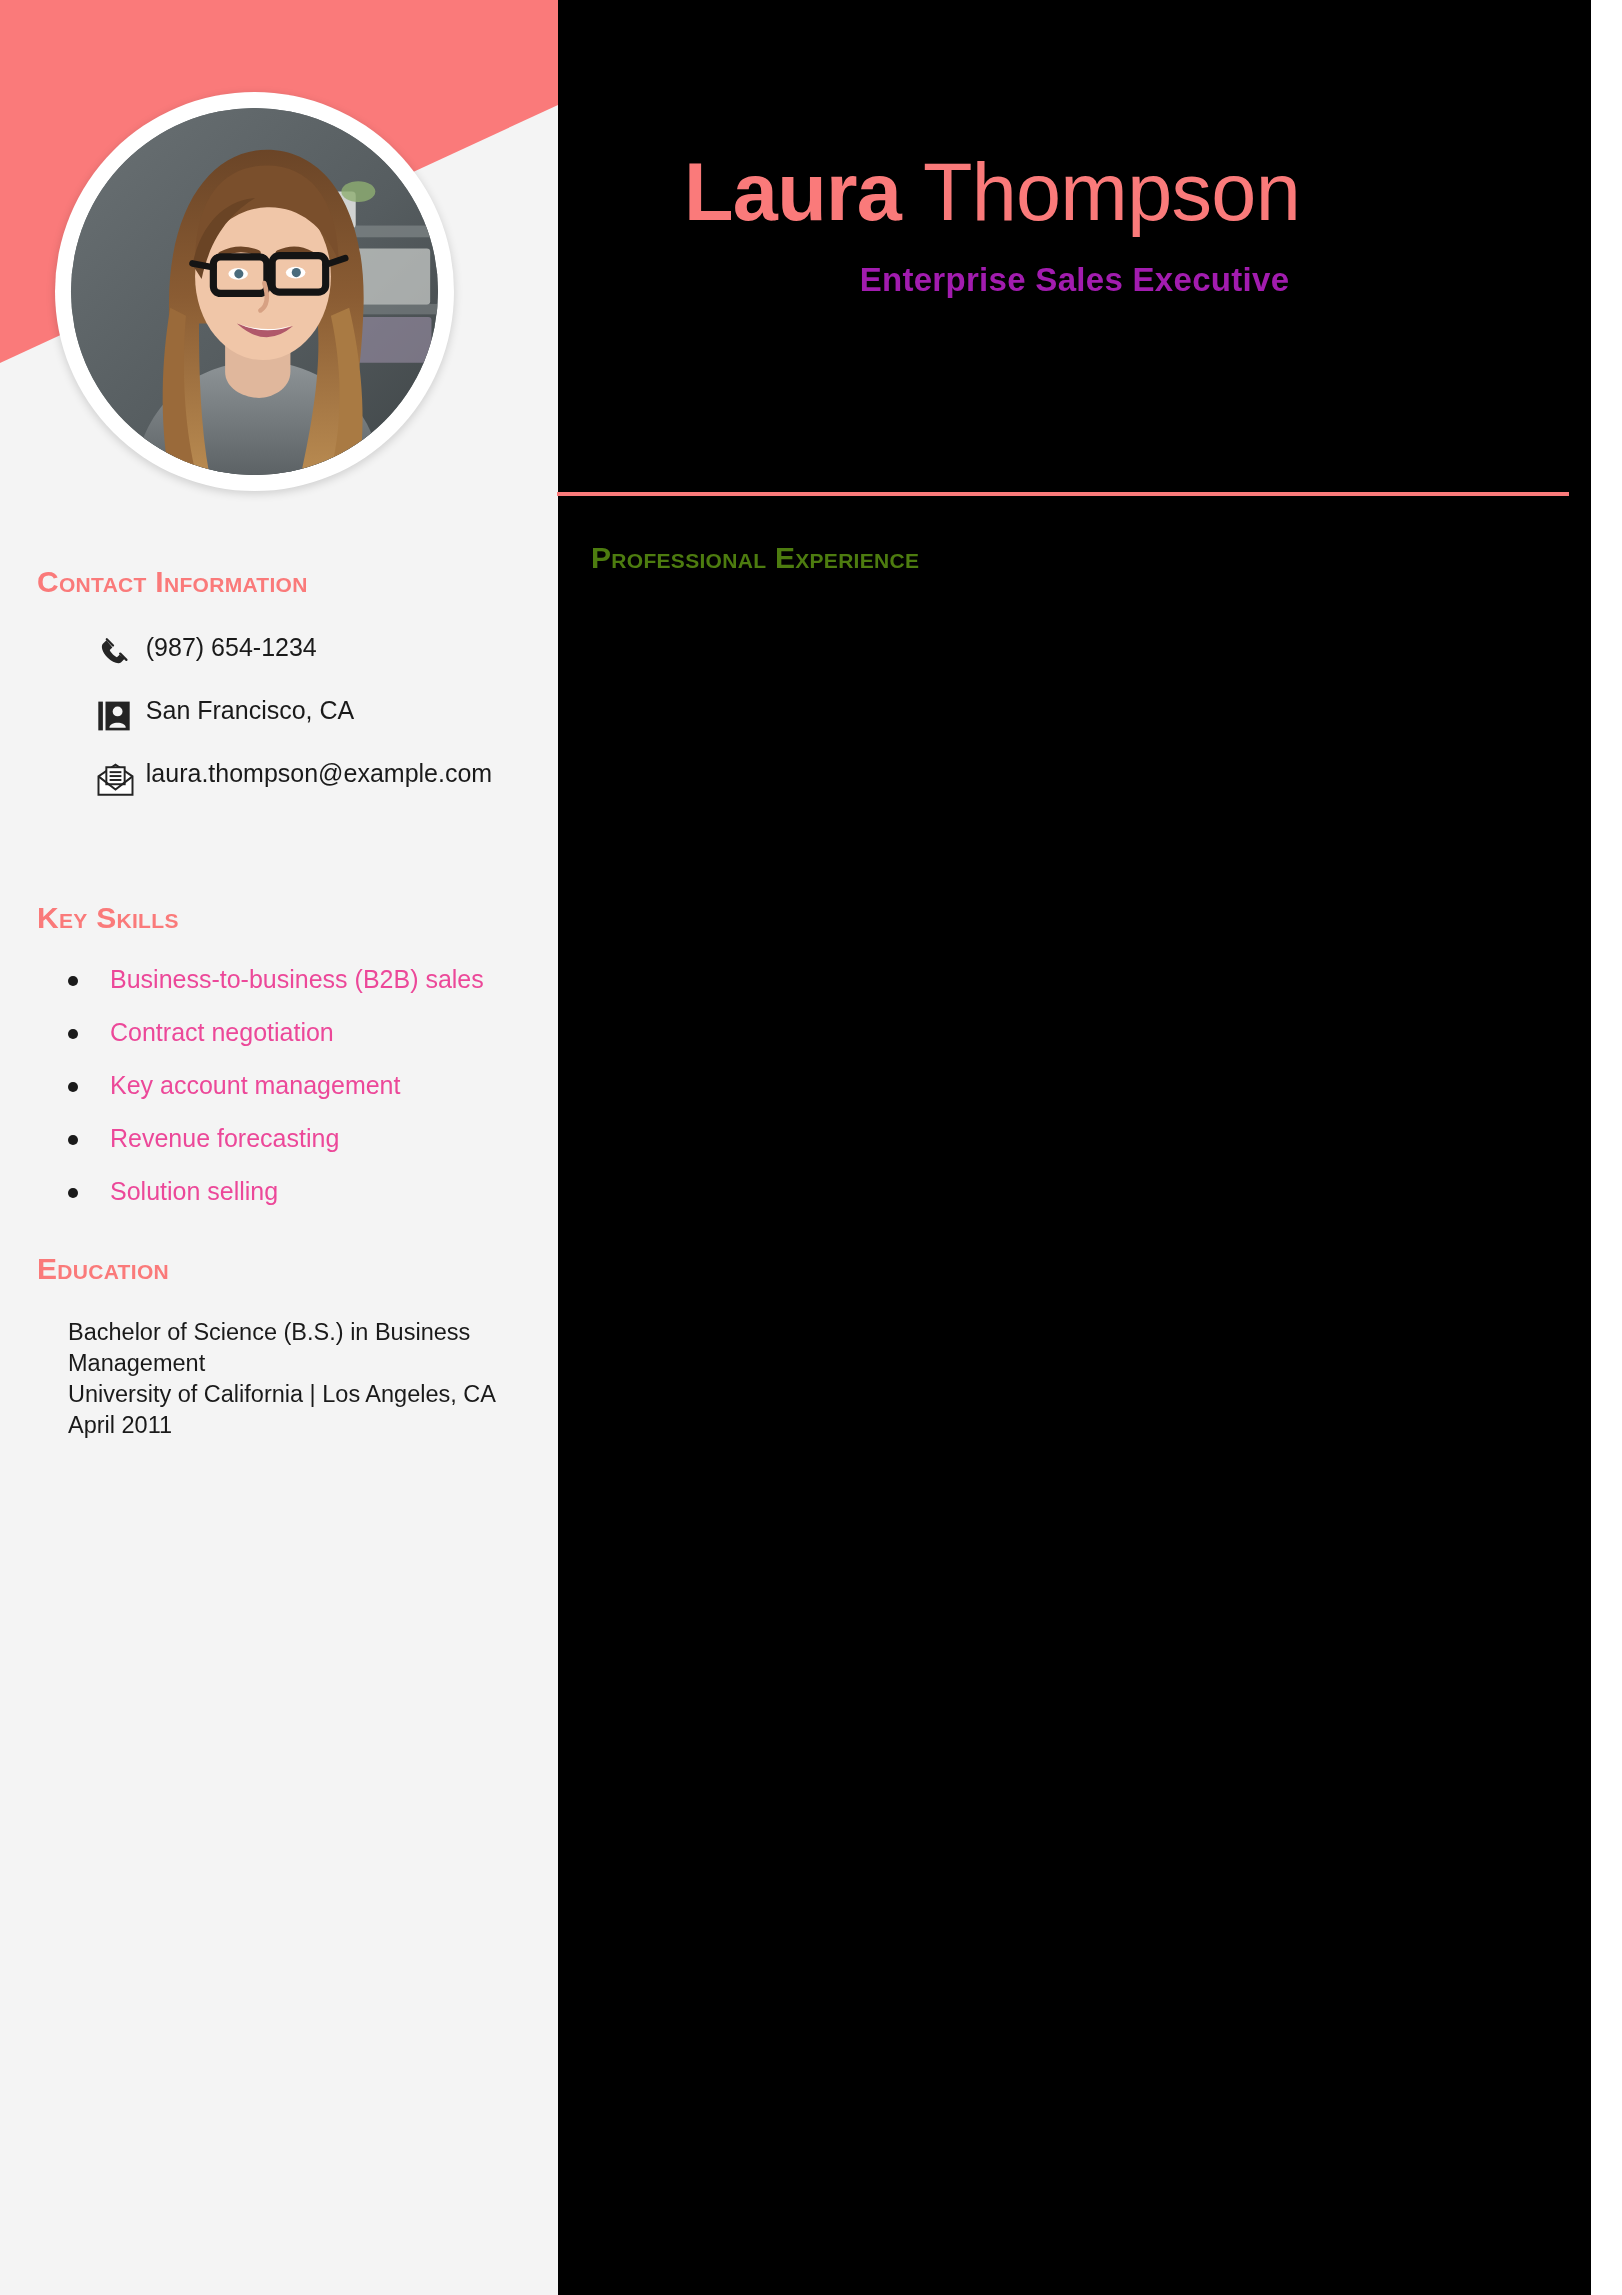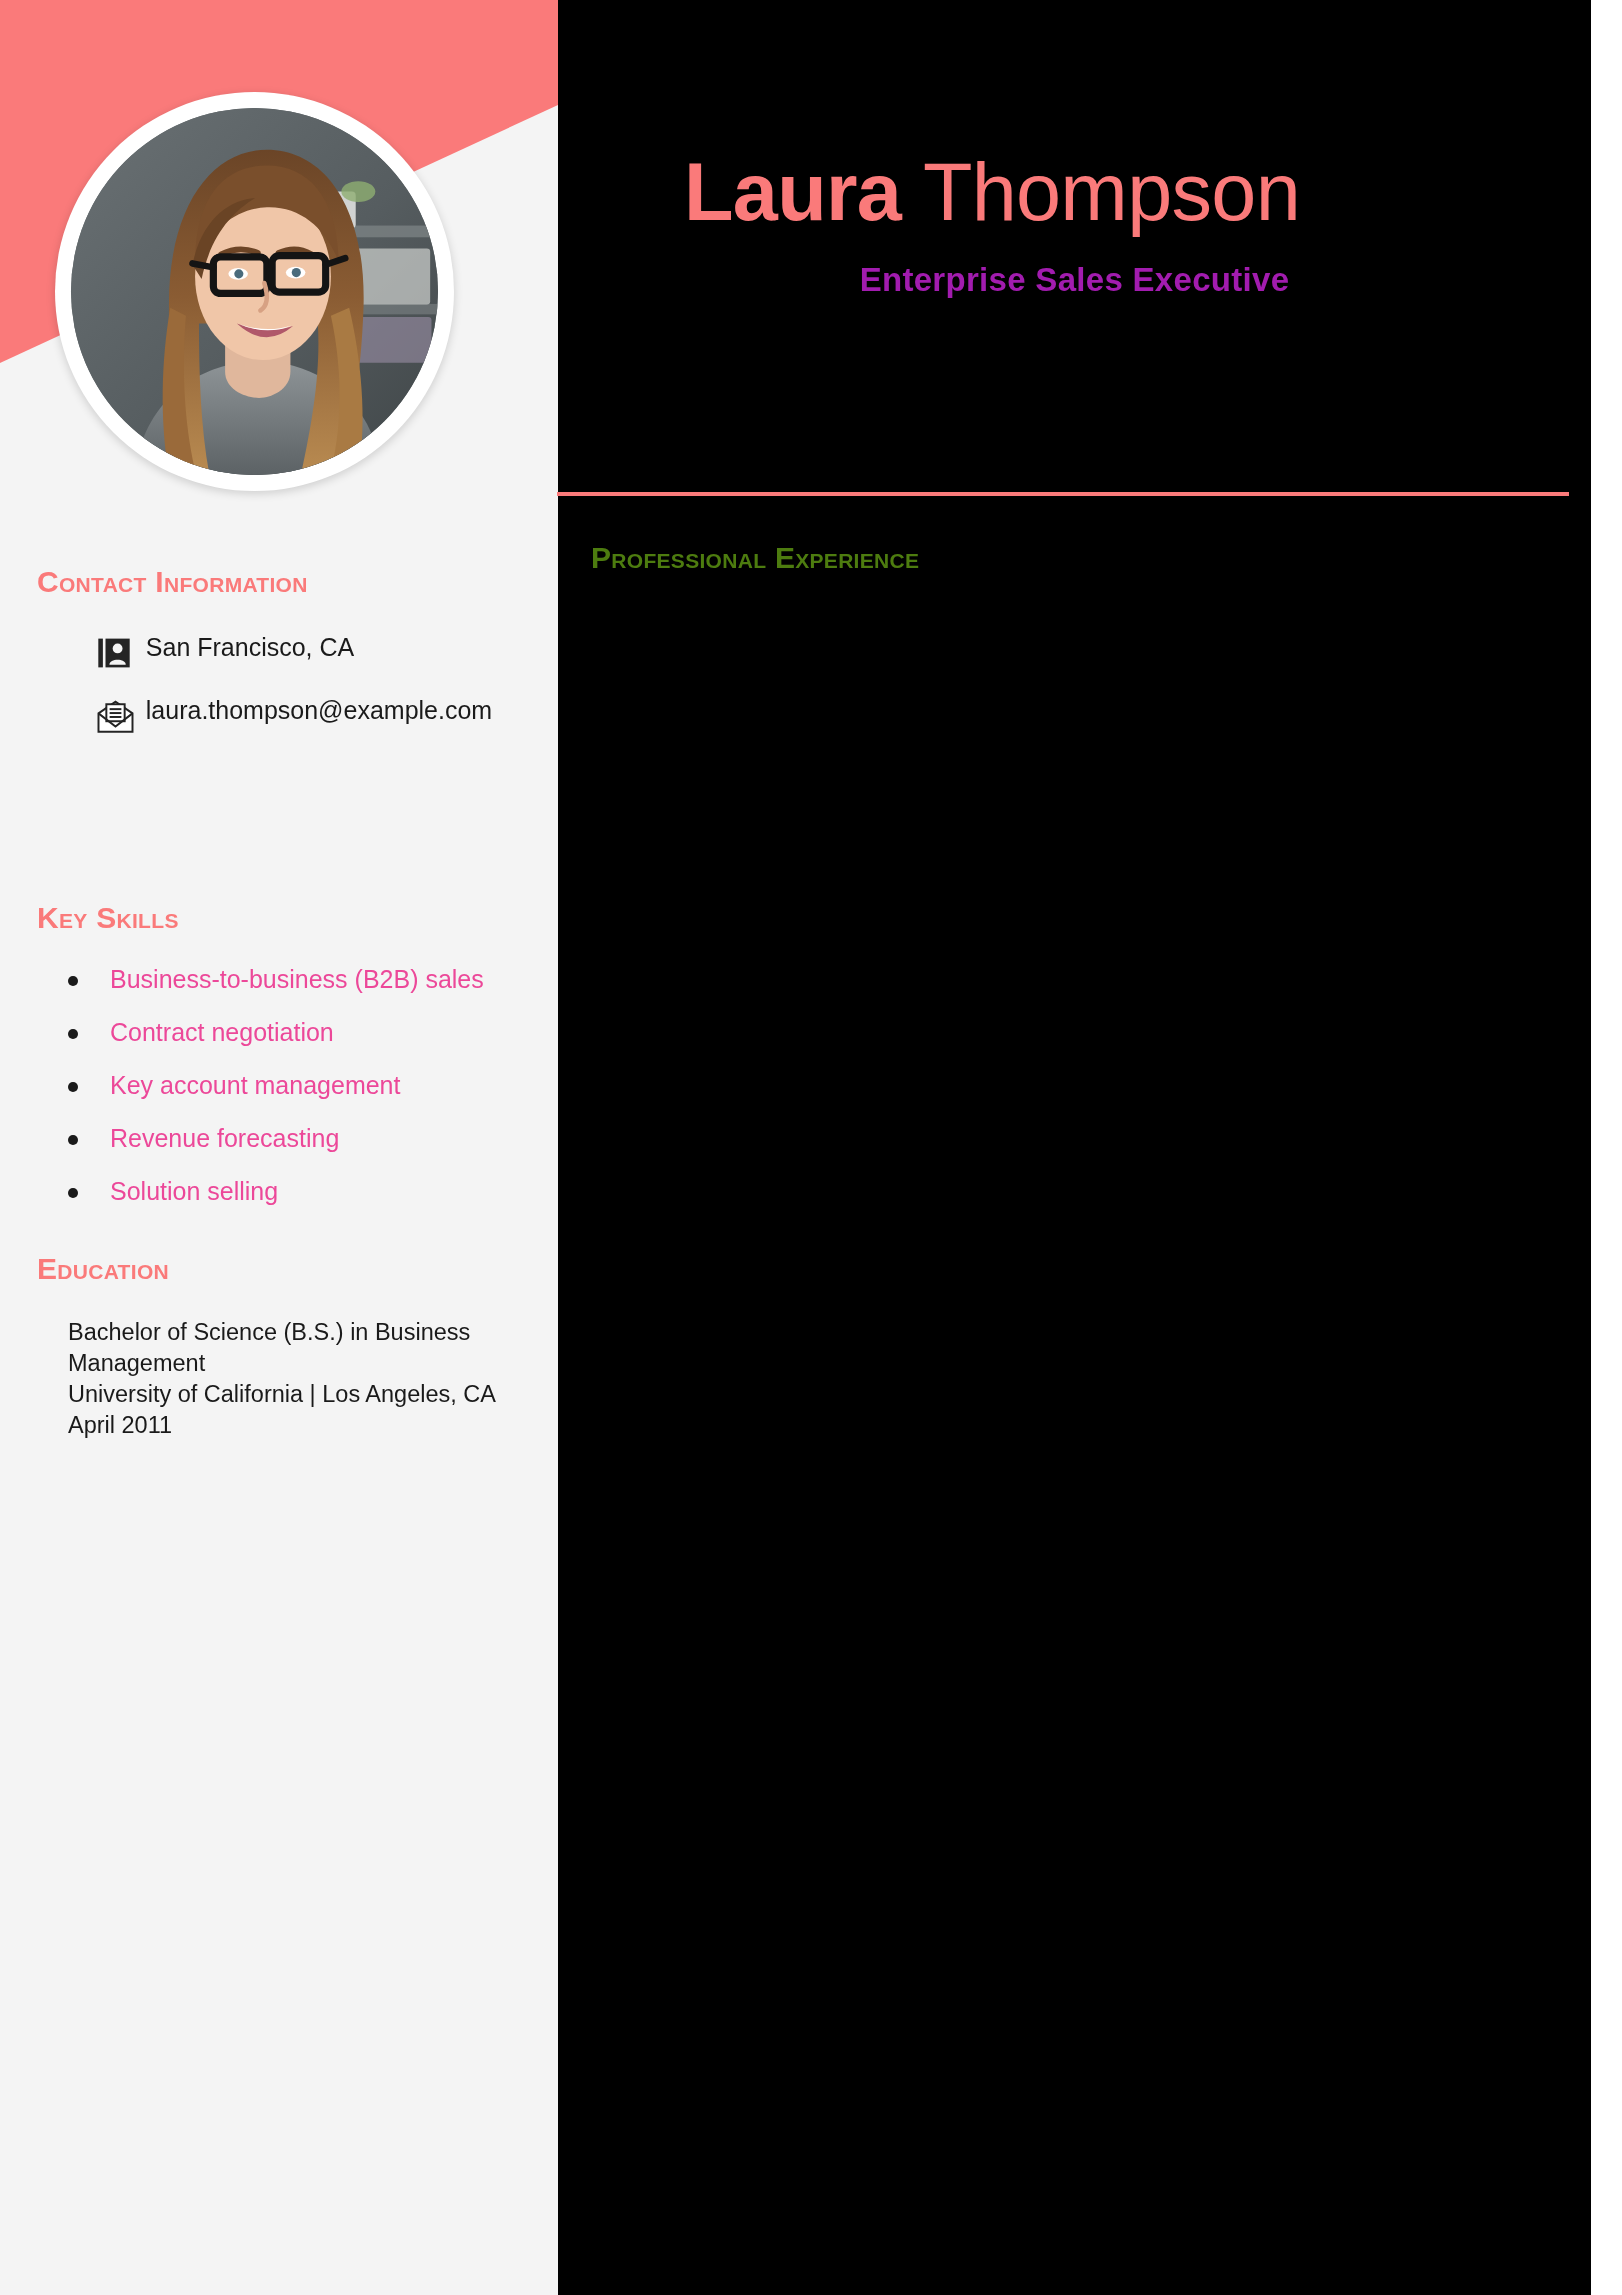--- a/index.html
+++ b/index.html
@@ -300,20 +300,30 @@
   <div class="header-rule"></div>
 
   <div class="exp-heading">Professional Experience</div>
   <div class="exp-body"></div>
 
   <div class="side-section" style="top:567px;">
     <div class="side-heading">Contact Information</div>
 
     <div class="contact-list">
 
+      <div class="contact-row">
+        <span class="contact-icon">
+          <svg width="34" height="34" viewBox="0 0 52 52" aria-hidden="true">
+            <path d="M14.5 6.5 L9 12 C5.5 15.5 8 25 16 33 C24 41 33.5 43.5 37 40 L42.5 34.5 L34.5 28.5 L30.5 32.5 C27 31.5 20.5 25 19.5 21.5 L23.5 17.5 Z" fill="#242424"></path>
+            <path d="M15 5 L24.5 14.5" stroke="#242424" stroke-width="3.5" stroke-linecap="round"></path>
+            <path d="M35.5 27 L45 36.5" stroke="#242424" stroke-width="3.5" stroke-linecap="round"></path>
+          </svg>
+        </span>
+        <span class="contact-text">(987) 654-1234</span>
+      </div>
 
       <div class="contact-row">
         <span class="contact-icon">
           <svg width="34" height="34" viewBox="0 0 52 52" aria-hidden="true">
             <rect x="2" y="4" width="7" height="44" fill="#242424"></rect>
             <rect x="13" y="4" width="37" height="44" fill="#242424"></rect>
             <circle cx="31.5" cy="19" r="7.5" fill="#f4f4f4"></circle>
             <path d="M19 44 C19 34 44 34 44 44 Z" fill="#f4f4f4"></path>
           </svg>
         </span>

